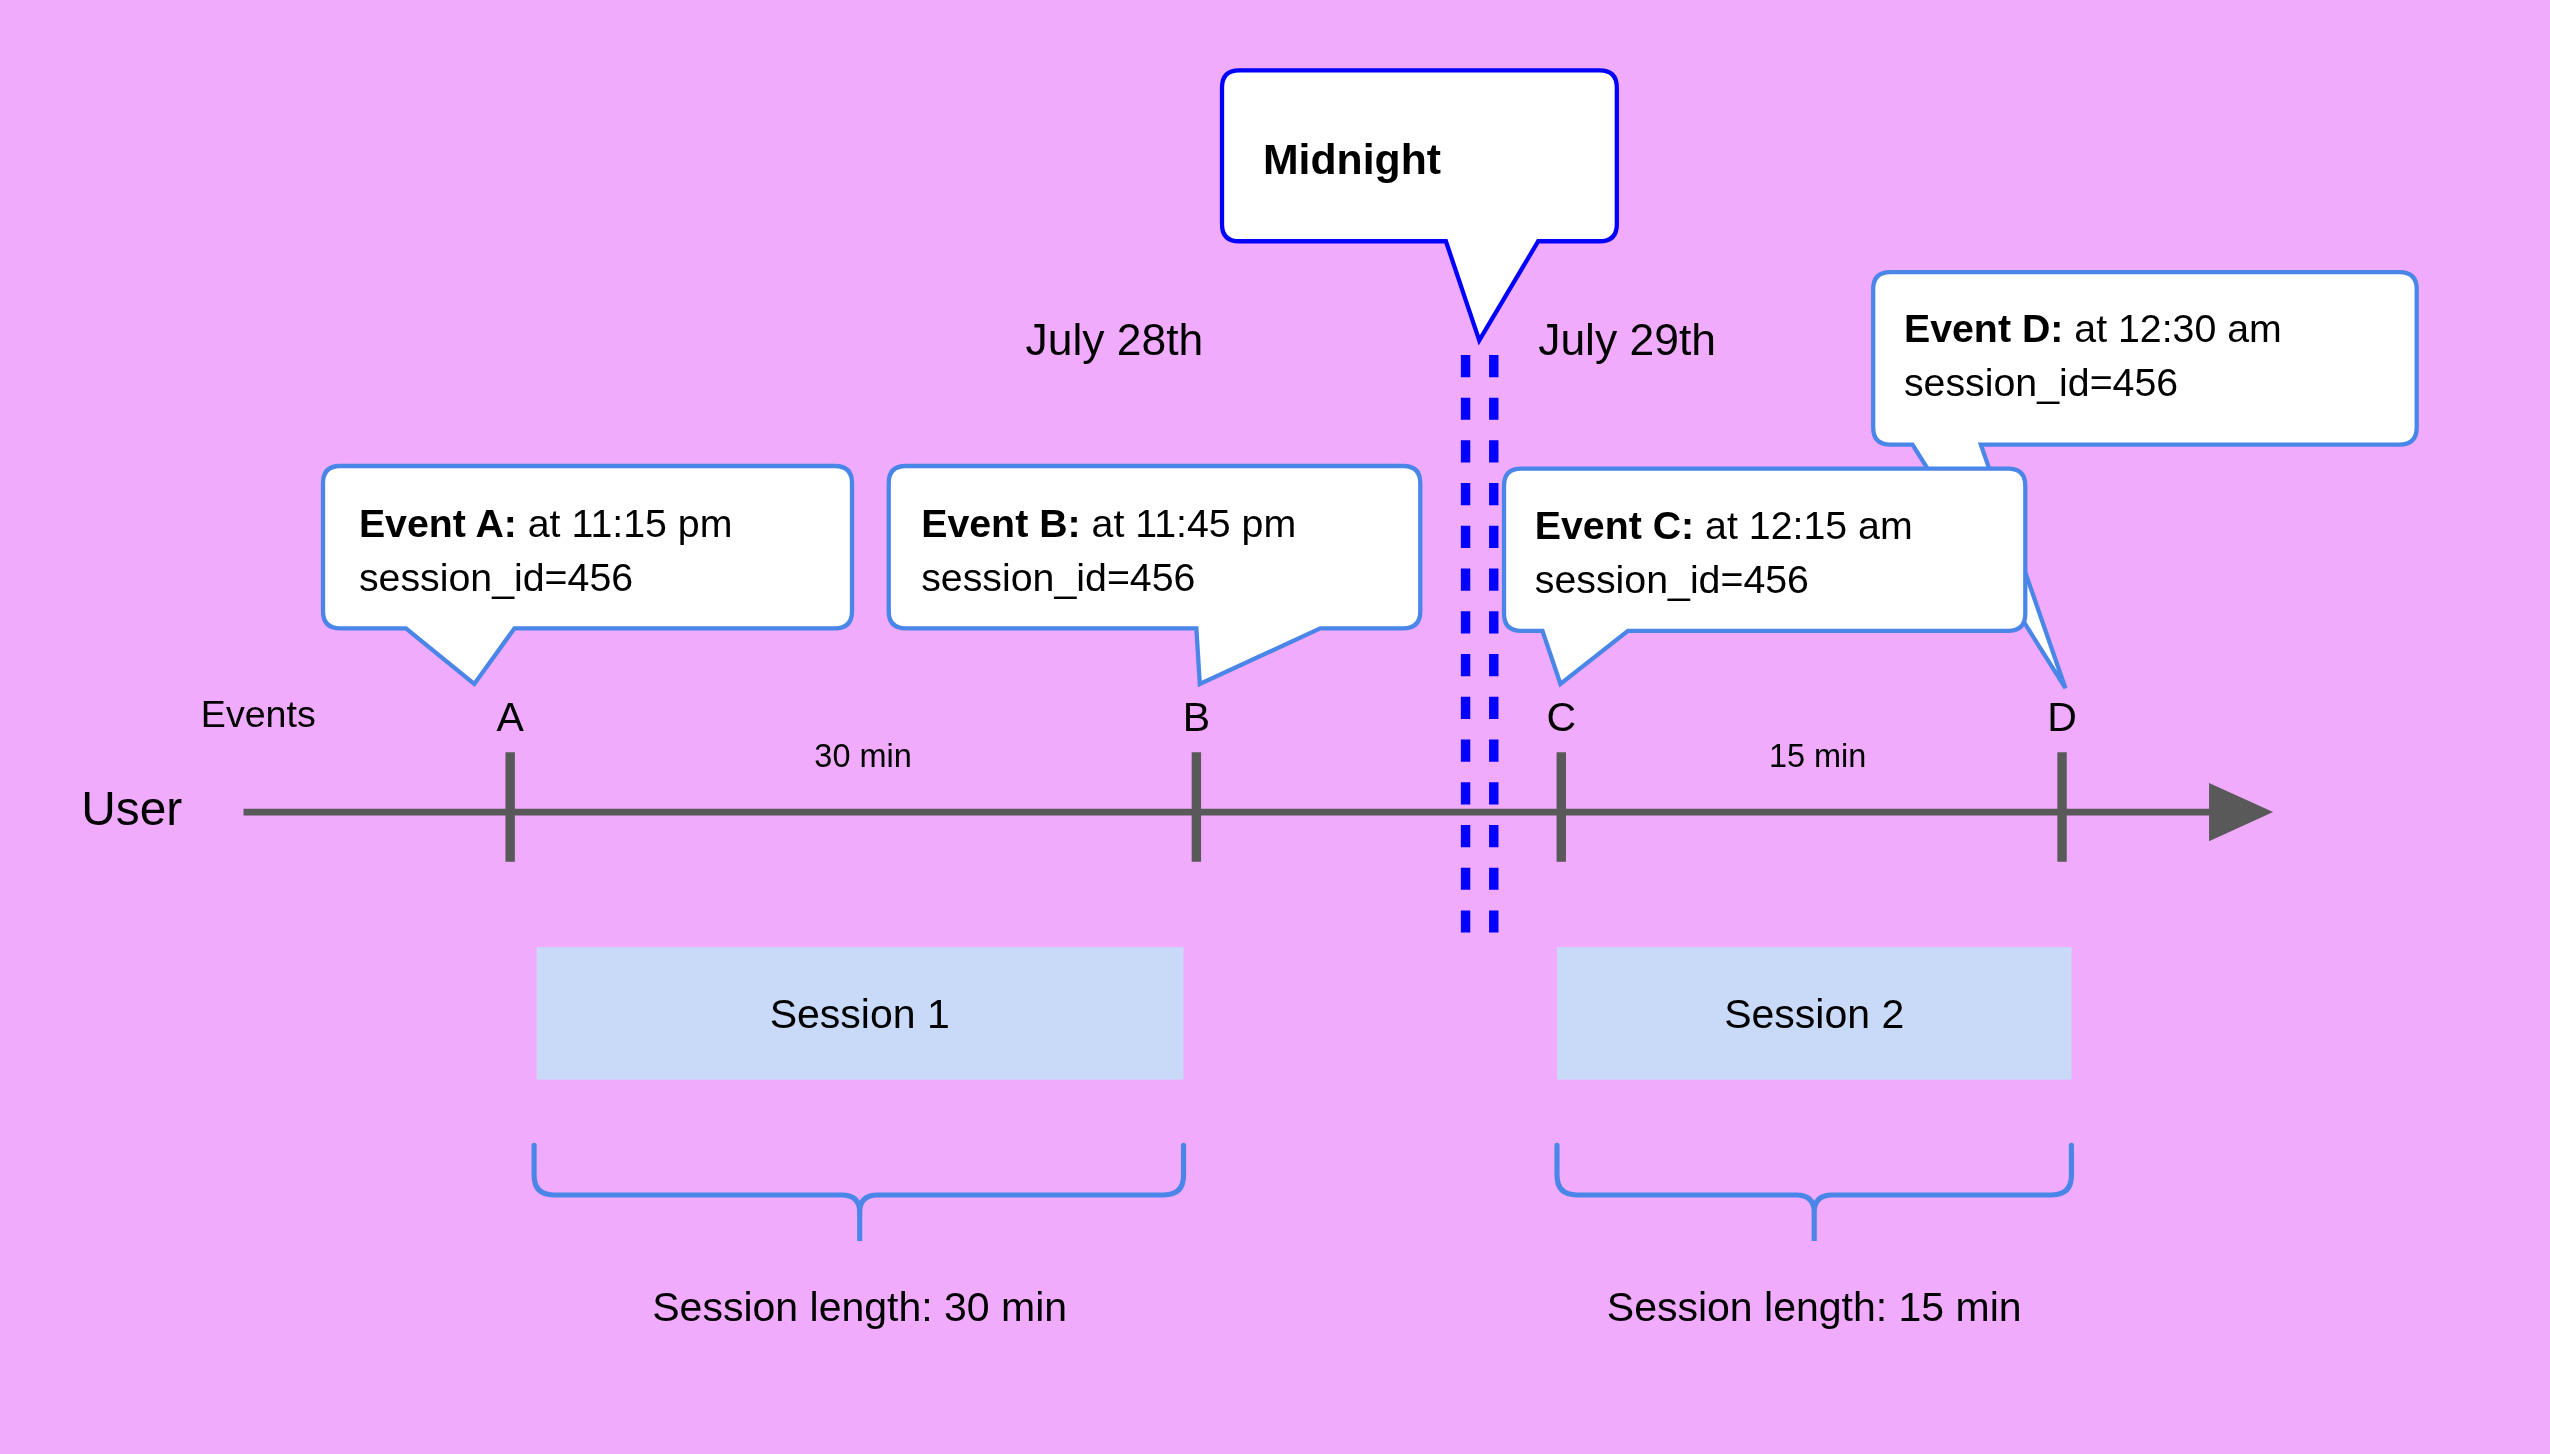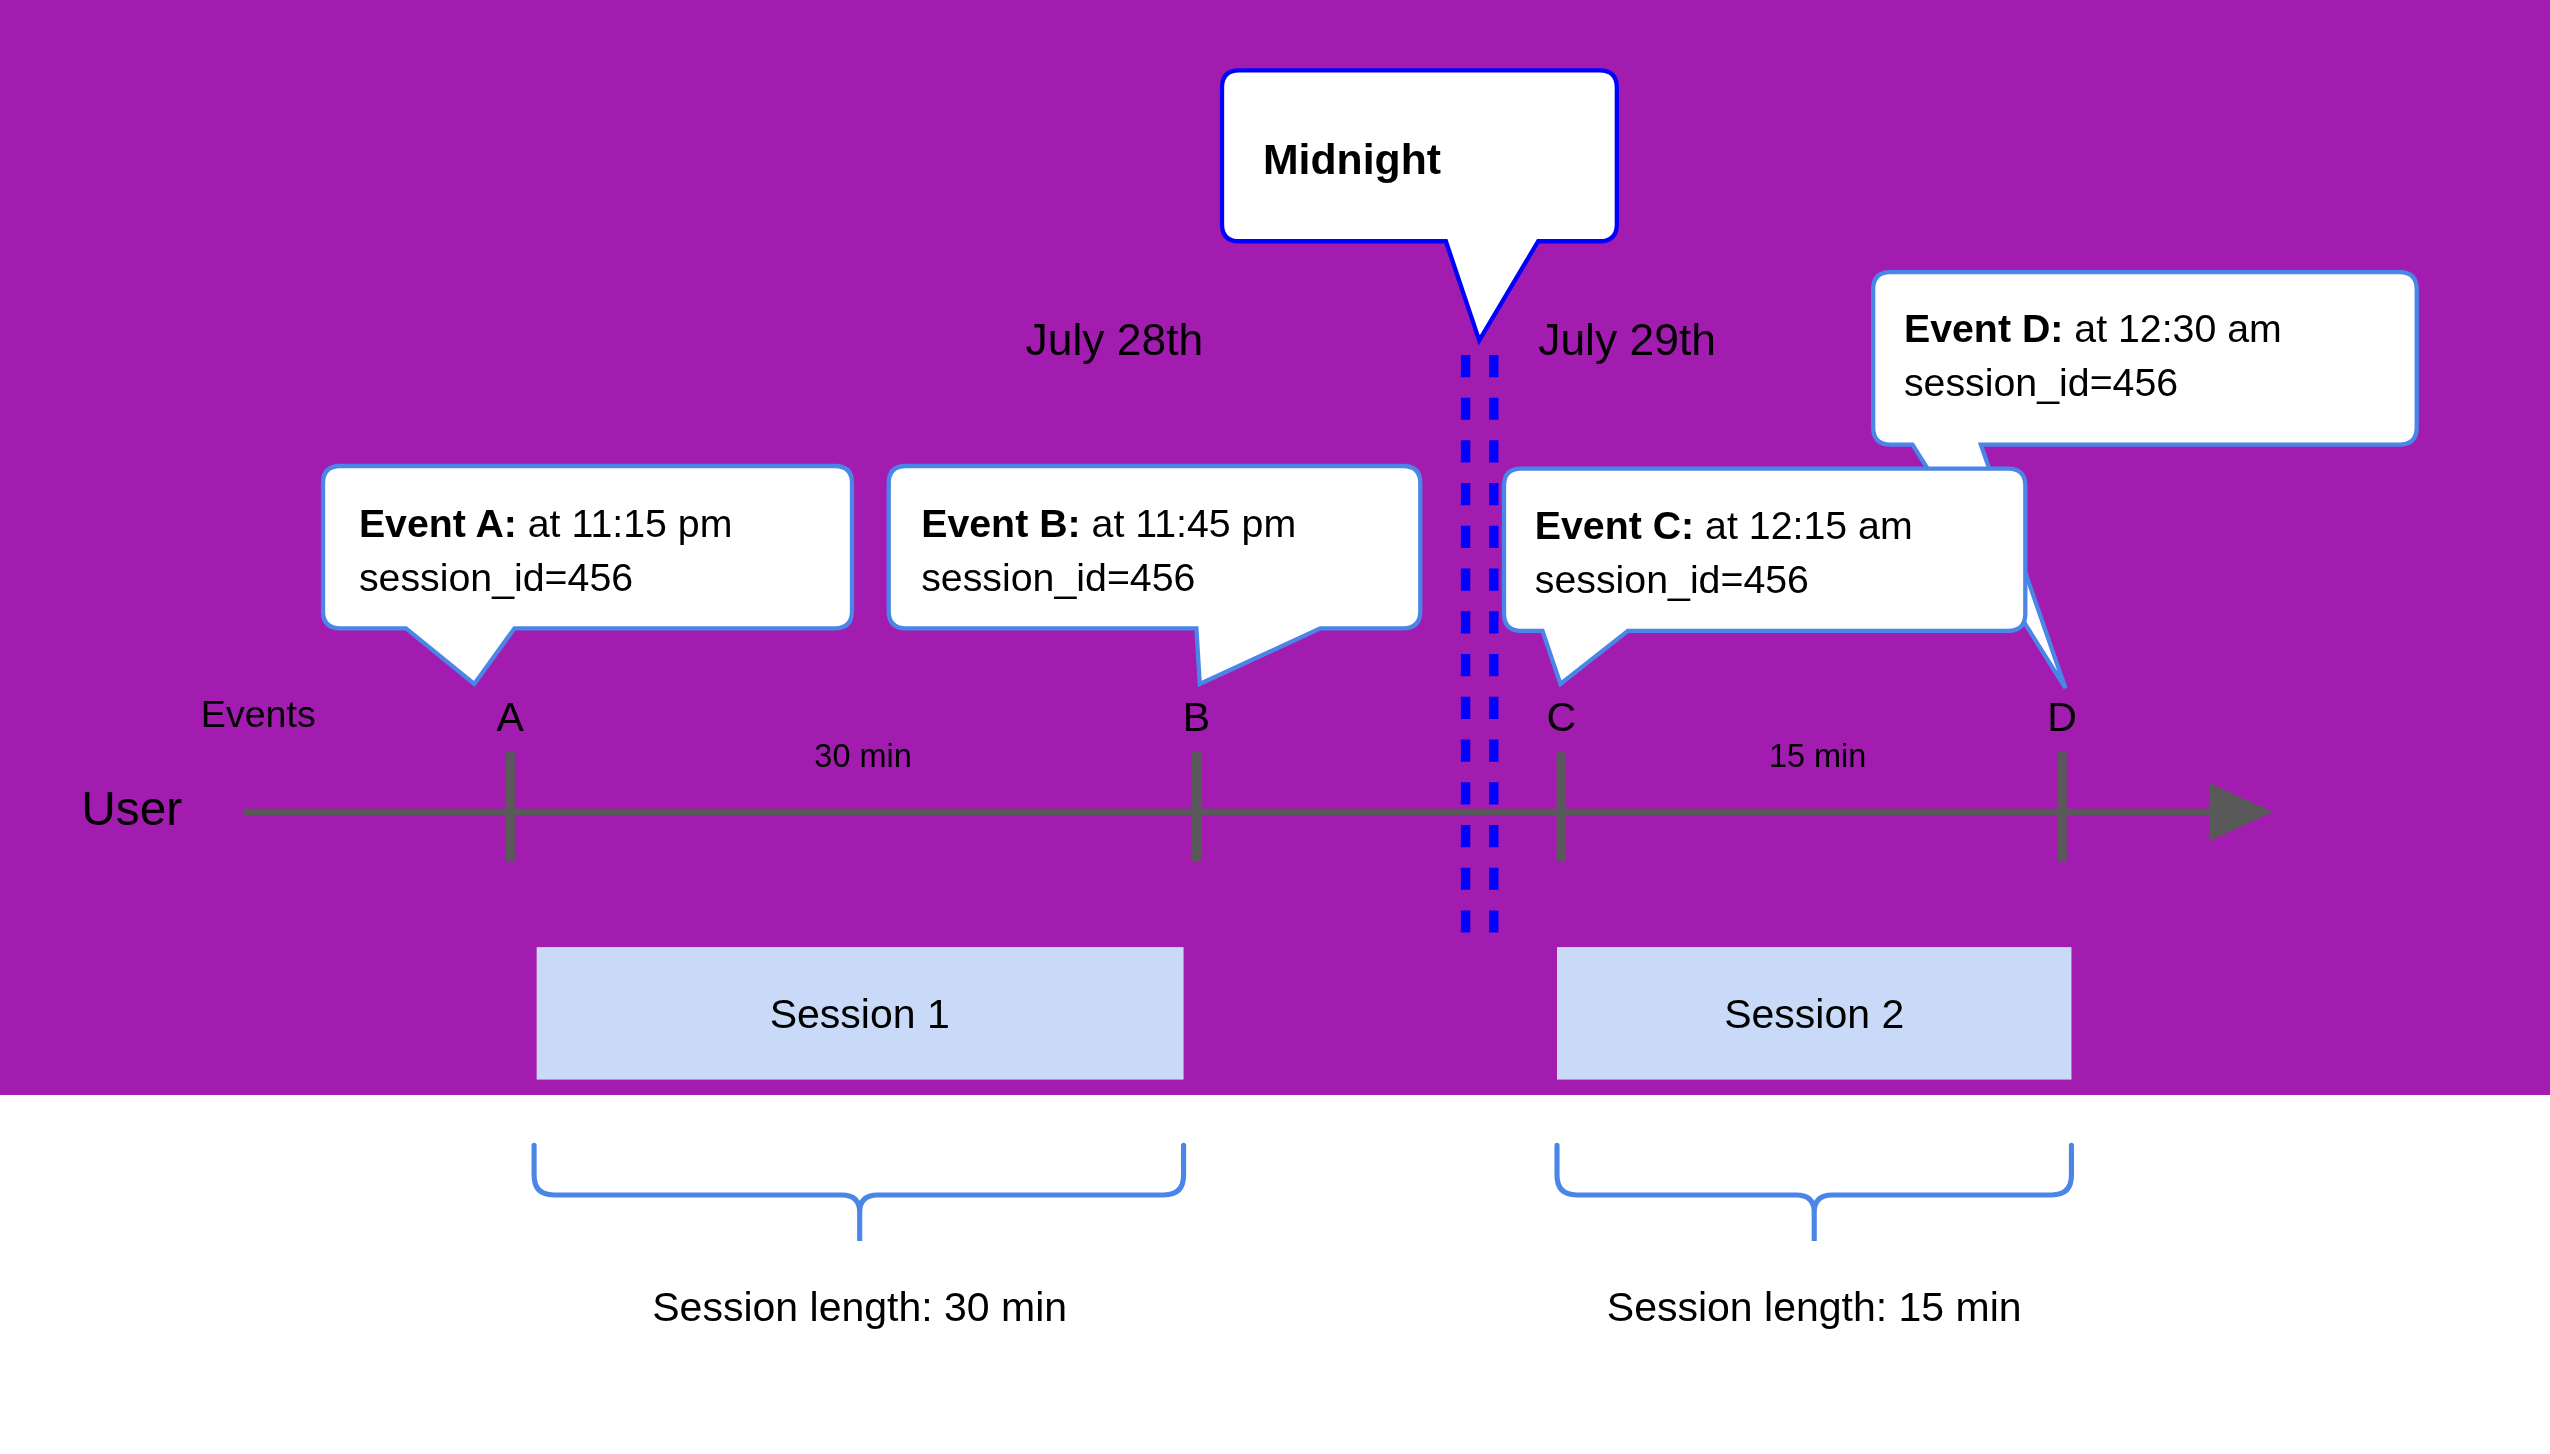--- a/index.html
+++ b/index.html
@@ -9,22 +9,22 @@
   }
   body {
     width: 2550px;
     height: 1455px;
     overflow: hidden;
     font-family: "Liberation Sans", sans-serif;
   }
   #stage {
     position: relative;
     width: 2550px;
-    height: 1095px;
-    background: #a21caf;
+    height: 1454px;
+    background: #f0abfc;
   }
   svg.layer {
     position: absolute;
     top: 0;
     left: 0;
     width: 2550px;
     height: 1455px;
   }
   .cb-text {
     font-family: "Liberation Sans", sans-serif;

